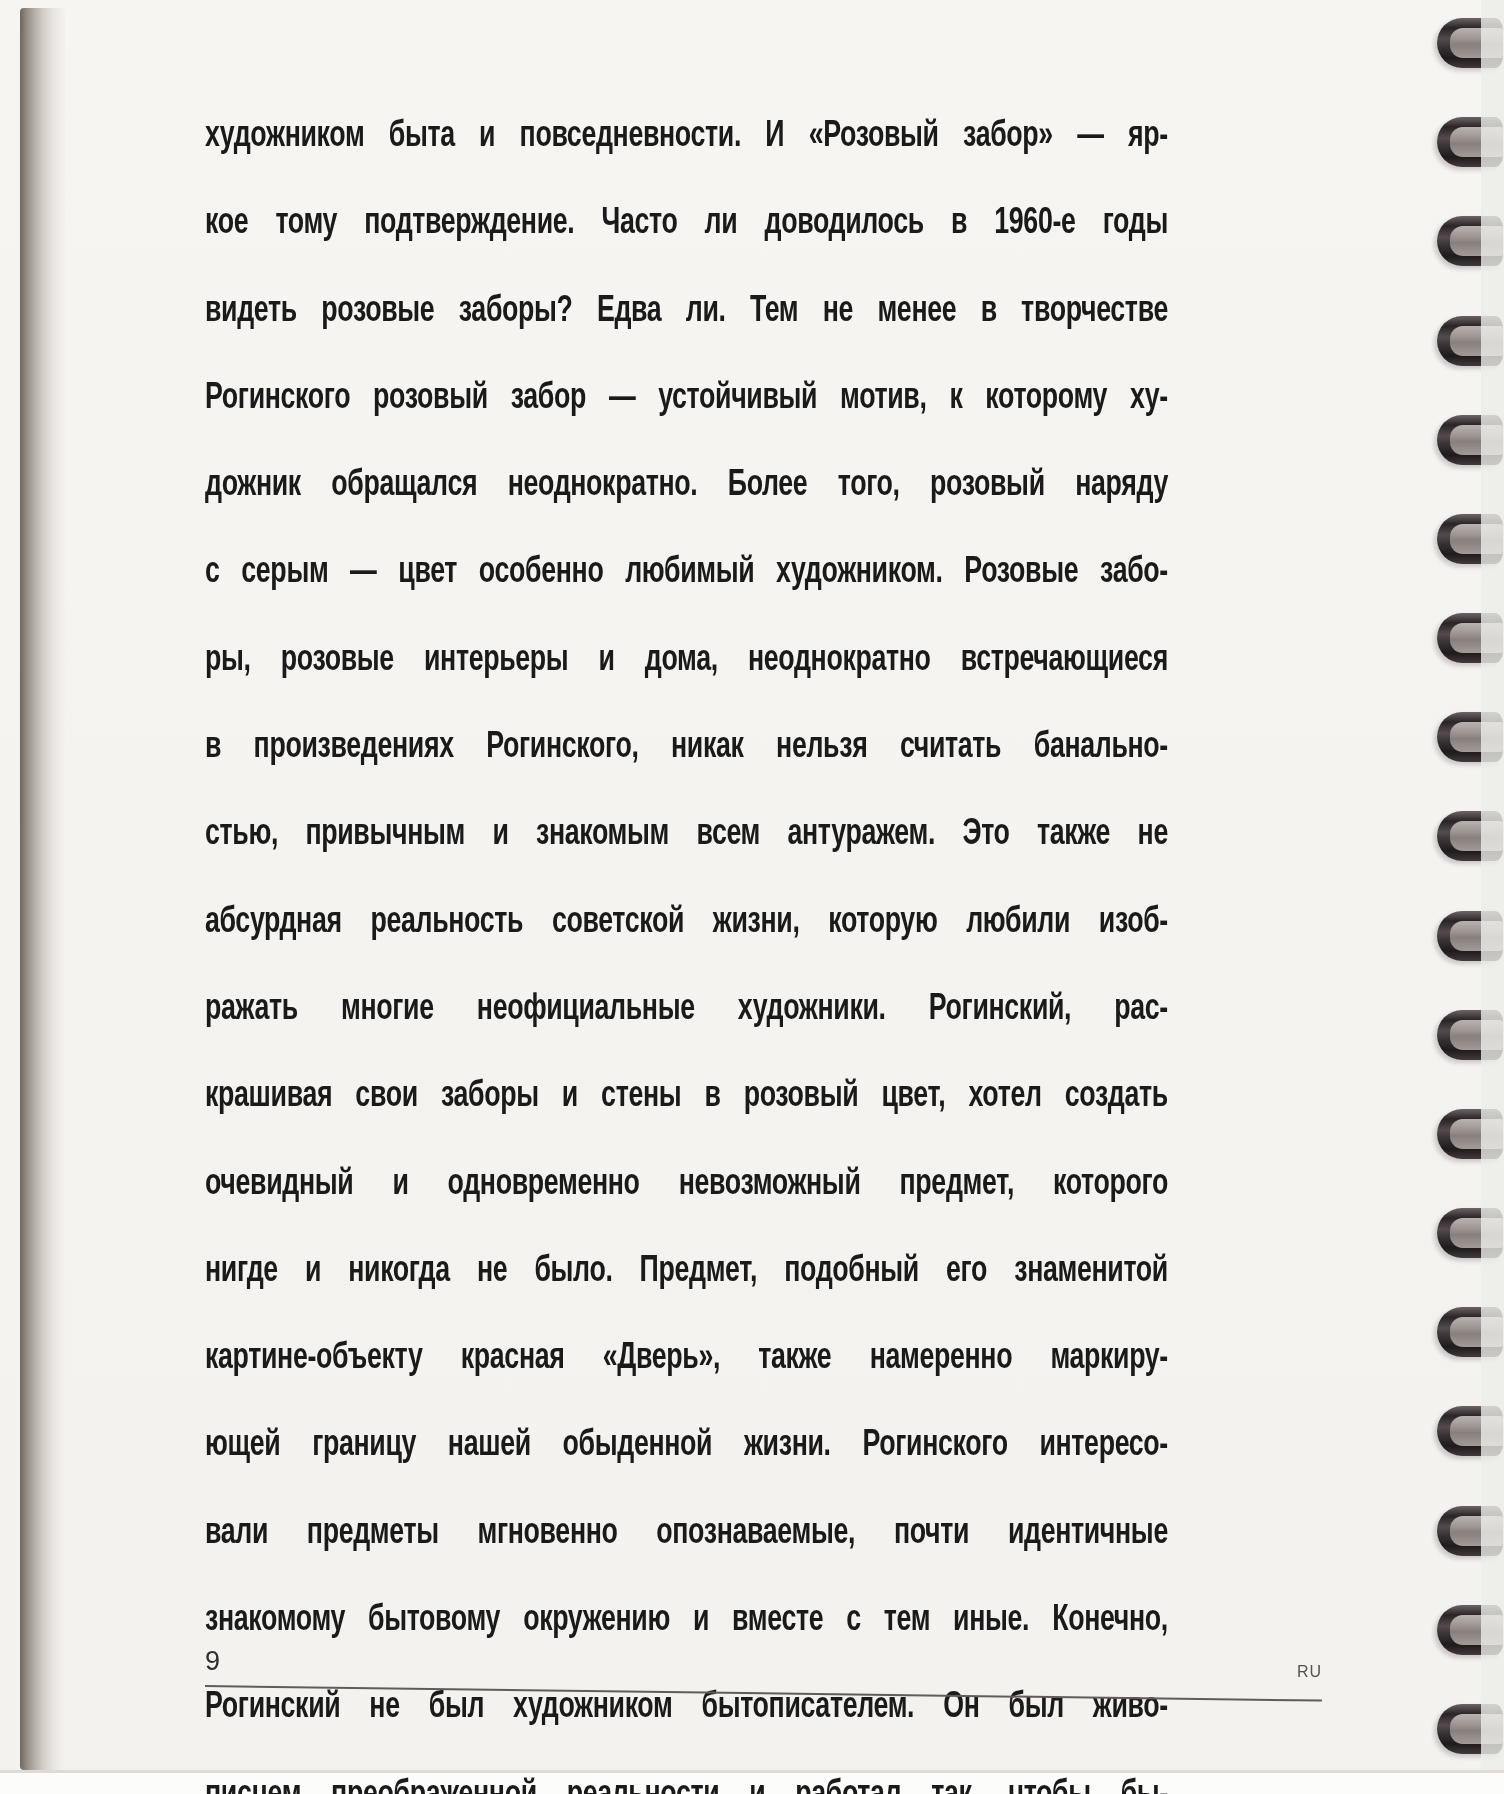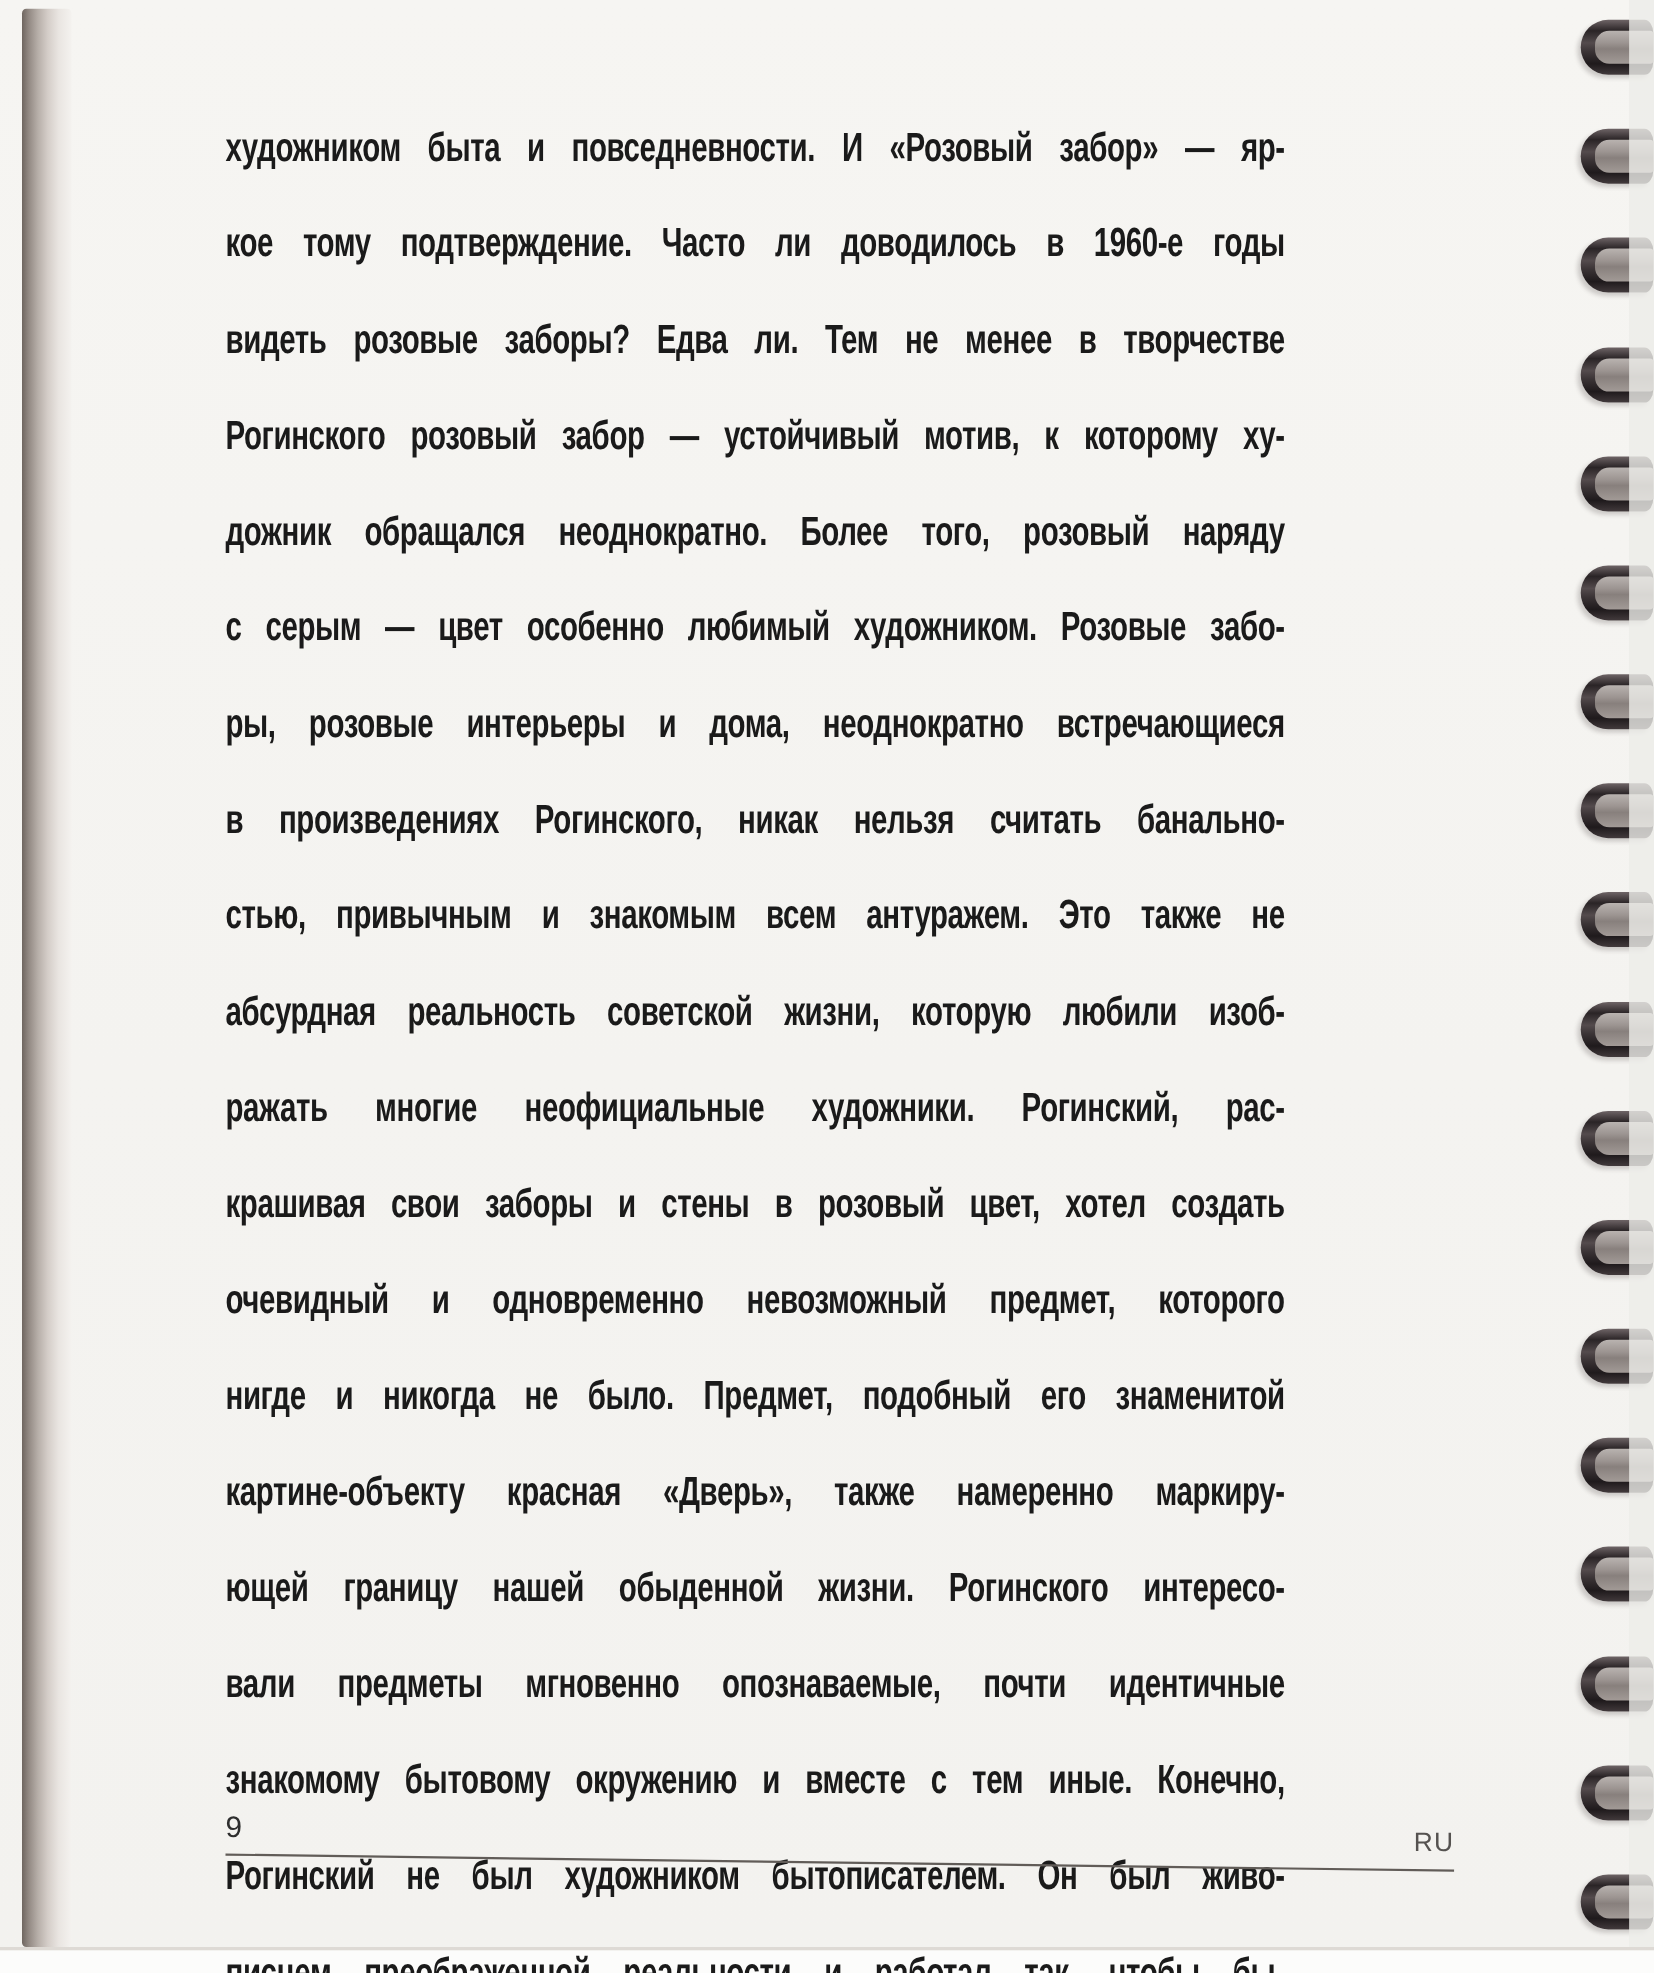--- a/index.html
+++ b/index.html
@@ -63,21 +63,21 @@
     width: 1117px; height: 2px;
     background: #615c58;
     transform: rotate(0.75deg);
     transform-origin: 0 0;
   }
   .lang {
     position: absolute;
     left: 1240px; top: 1664px;
     width: 82px;
     text-align: right;
-    font-size: 24px;
+    font-size: 16px;
     line-height: 1;
     letter-spacing: 1px;
     color: #555250;
   }
   
   .rings {
     position: absolute;
     left: 1437px; top: 18px;
     height: 1736px;
     width: 66px;

